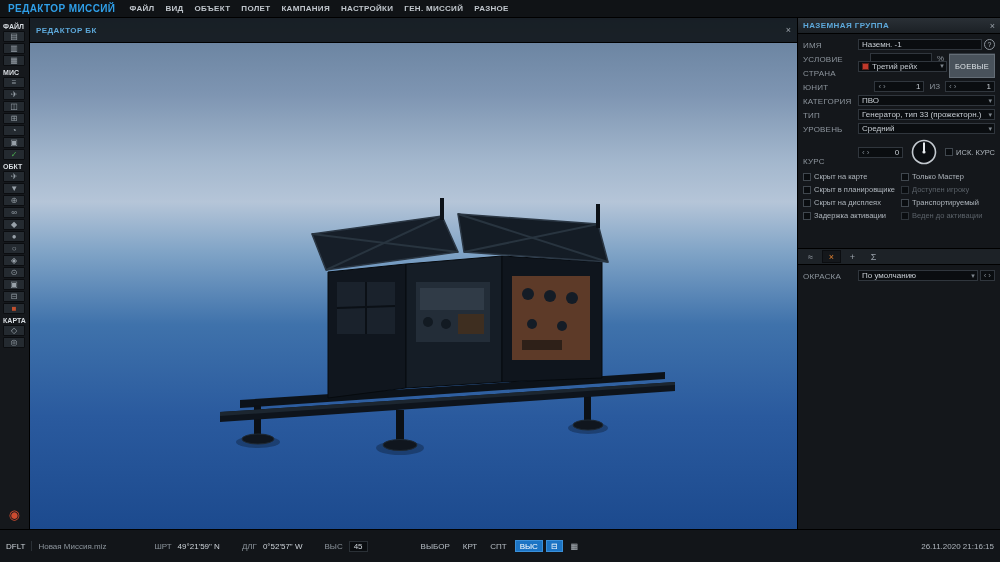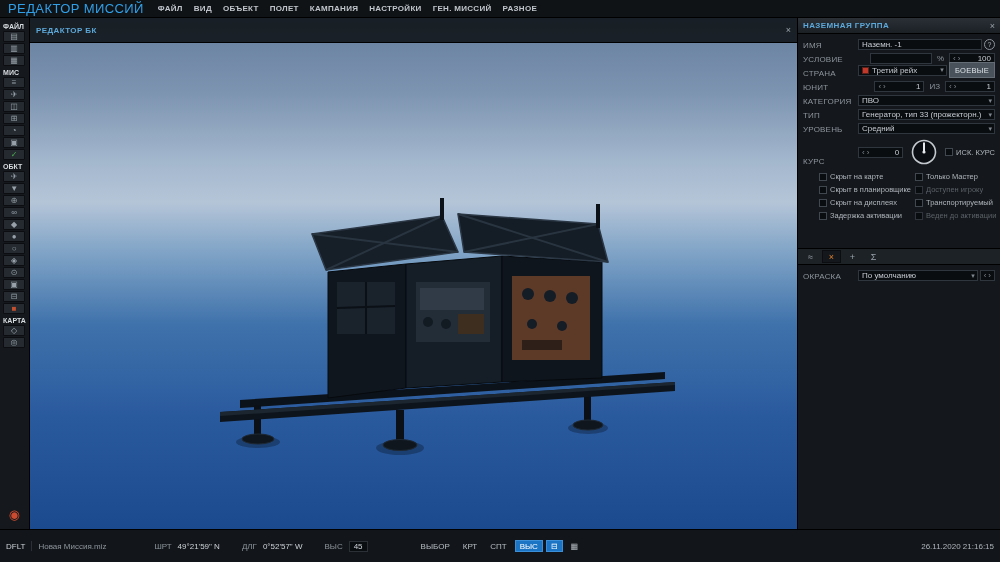--- a/index.html
+++ b/index.html
@@ -2,21 +2,21 @@
 <html><head>
 <meta charset="utf-8">
 <style>
   * { margin:0; padding:0; box-sizing:border-box; }
   html,body { width:1000px; height:562px; overflow:hidden; }
   body { font-family:"Liberation Sans",sans-serif; background:#0e1114; color:#c2c8ce; font-size:8px; }
   .app { width:1000px; height:562px; display:flex; flex-direction:column; }
 
   
   .menubar { height:18px; background:#101316; display:flex; align-items:center; gap:14px; padding:0 8px; border-bottom:1px solid #000; flex:none; }
-  .app-title { color:#2f9fe8; font-weight:normal; font-size:13px; letter-spacing:.4px; }
+  .app-title { color:#2f9fe8; font-weight:bold; font-size:10px; letter-spacing:.4px; }
   .menu-items { display:flex; gap:11px; }
   .menu-item { color:#c0c6cc; font-size:8px; font-weight:bold; letter-spacing:.3px; cursor:pointer; }
 
   .main { flex:1; display:flex; min-height:0; }
 
   
   .toolbar { width:30px; background:#15181c; border-right:1px solid #000; display:flex; flex-direction:column; align-items:center; padding-top:2px; position:relative; flex:none; }
   .tb-label { color:#d8dde2; font-size:7px; font-weight:bold; margin:3px 0 1px; }
   .tb-icon { width:22px; height:11px; background:#242a30; border:1px solid #0b0d10; border-radius:1px; color:#98a1a9; font-size:8px; line-height:9px; text-align:center; margin:1px 0; cursor:pointer; overflow:hidden; }
   .tb-bottom { position:absolute; bottom:8px; left:50%; transform:translateX(-50%); font-size:13px; color:#cc4b30; cursor:pointer; line-height:13px; }
@@ -40,31 +40,31 @@
   .inp,.dd,.spin { background:#0a0d10; border:1px solid #30363d; height:11px; display:flex; align-items:center; color:#c6ccd2; }
   .inp { padding:0 3px; }
   .grow { flex:1; min-width:0; }
   .dd { padding:0 2px 0 3px; justify-content:space-between; cursor:pointer; }
   .ddtext { white-space:nowrap; overflow:hidden; text-overflow:ellipsis; }
   .caret { color:#7e868e; font-size:7px; margin-left:2px; flex:none; }
   .spin { padding:0 3px; gap:2px; }
   .arr { color:#7e868e; font-size:8px; cursor:pointer; }
   .sval { margin-left:3px; color:#c6ccd2; text-align:right; }
   .help { width:11px; height:11px; border:1px solid #8d959d; border-radius:50%; color:#aab2ba; display:flex; align-items:center; justify-content:center; font-size:7px; flex:none; cursor:pointer; }
-  .btn { background:#49525b; border:1px solid #646d76; color:#dde2e6; height:16px; padding:0 5px; display:flex; align-items:center; font-size:7.5px; letter-spacing:.3px; cursor:pointer; flex:none; }
+  .btn { background:#49525b; border:1px solid #646d76; color:#dde2e6; height:24px; padding:0 5px; display:flex; align-items:center; font-size:7.5px; letter-spacing:.3px; cursor:pointer; flex:none; }
   .flag { width:7px; height:7px; background:#c0392b; border:1px solid #5a1f18; margin-right:3px; flex:none; }
   .of { color:#8d959d; margin:0 3px; }
   .course-row { height:30px; }
   .compass { flex:none; margin:0 5px; cursor:pointer; }
   .cb { width:8px; height:8px; background:#0a0d10; border:1px solid #40474e; flex:none; }
   .cb-item { display:flex; align-items:center; gap:3px; cursor:pointer; }
   .cb-lab { color:#aeb5bc; font-size:7.5px; white-space:nowrap; overflow:hidden; text-overflow:ellipsis; }
   .cb-item.disabled .cb-lab { color:#5a6168; }
   .cb-item.disabled .cb { border-color:#2e343a; }
-  .options-grid { display:grid; grid-template-columns:1fr 1fr; gap:4px 4px; padding:4px 5px;margin-left:16px; }
+  .options-grid { display:grid; grid-template-columns:1fr 1fr; gap:4px 4px; padding:4px 5px; }
   .rp-spacer { height:24px; }
   .tabs { height:17px; background:#1d2227; border-top:1px solid #000; border-bottom:1px solid #000; display:flex; align-items:center; padding:0 3px; gap:2px; flex:none; }
   .tab { width:19px; height:13px; text-align:center; line-height:12px; color:#9aa2aa; font-size:9px; border:1px solid transparent; cursor:pointer; }
   .tab.active { color:#e08030; background:#14171b; border-color:#0b0d10; }
   .paint-wrap { padding:4px 5px; }
 
   
   .statusbar { height:33px; background:#121519; border-top:1px solid #000; display:flex; align-items:center; padding:0 6px; gap:6px; font-size:8px; flex:none; }
   .sb-sep { width:1px; height:10px; background:#2a3036; }
   .sb-lab { color:#8d959d; white-space:nowrap; }

